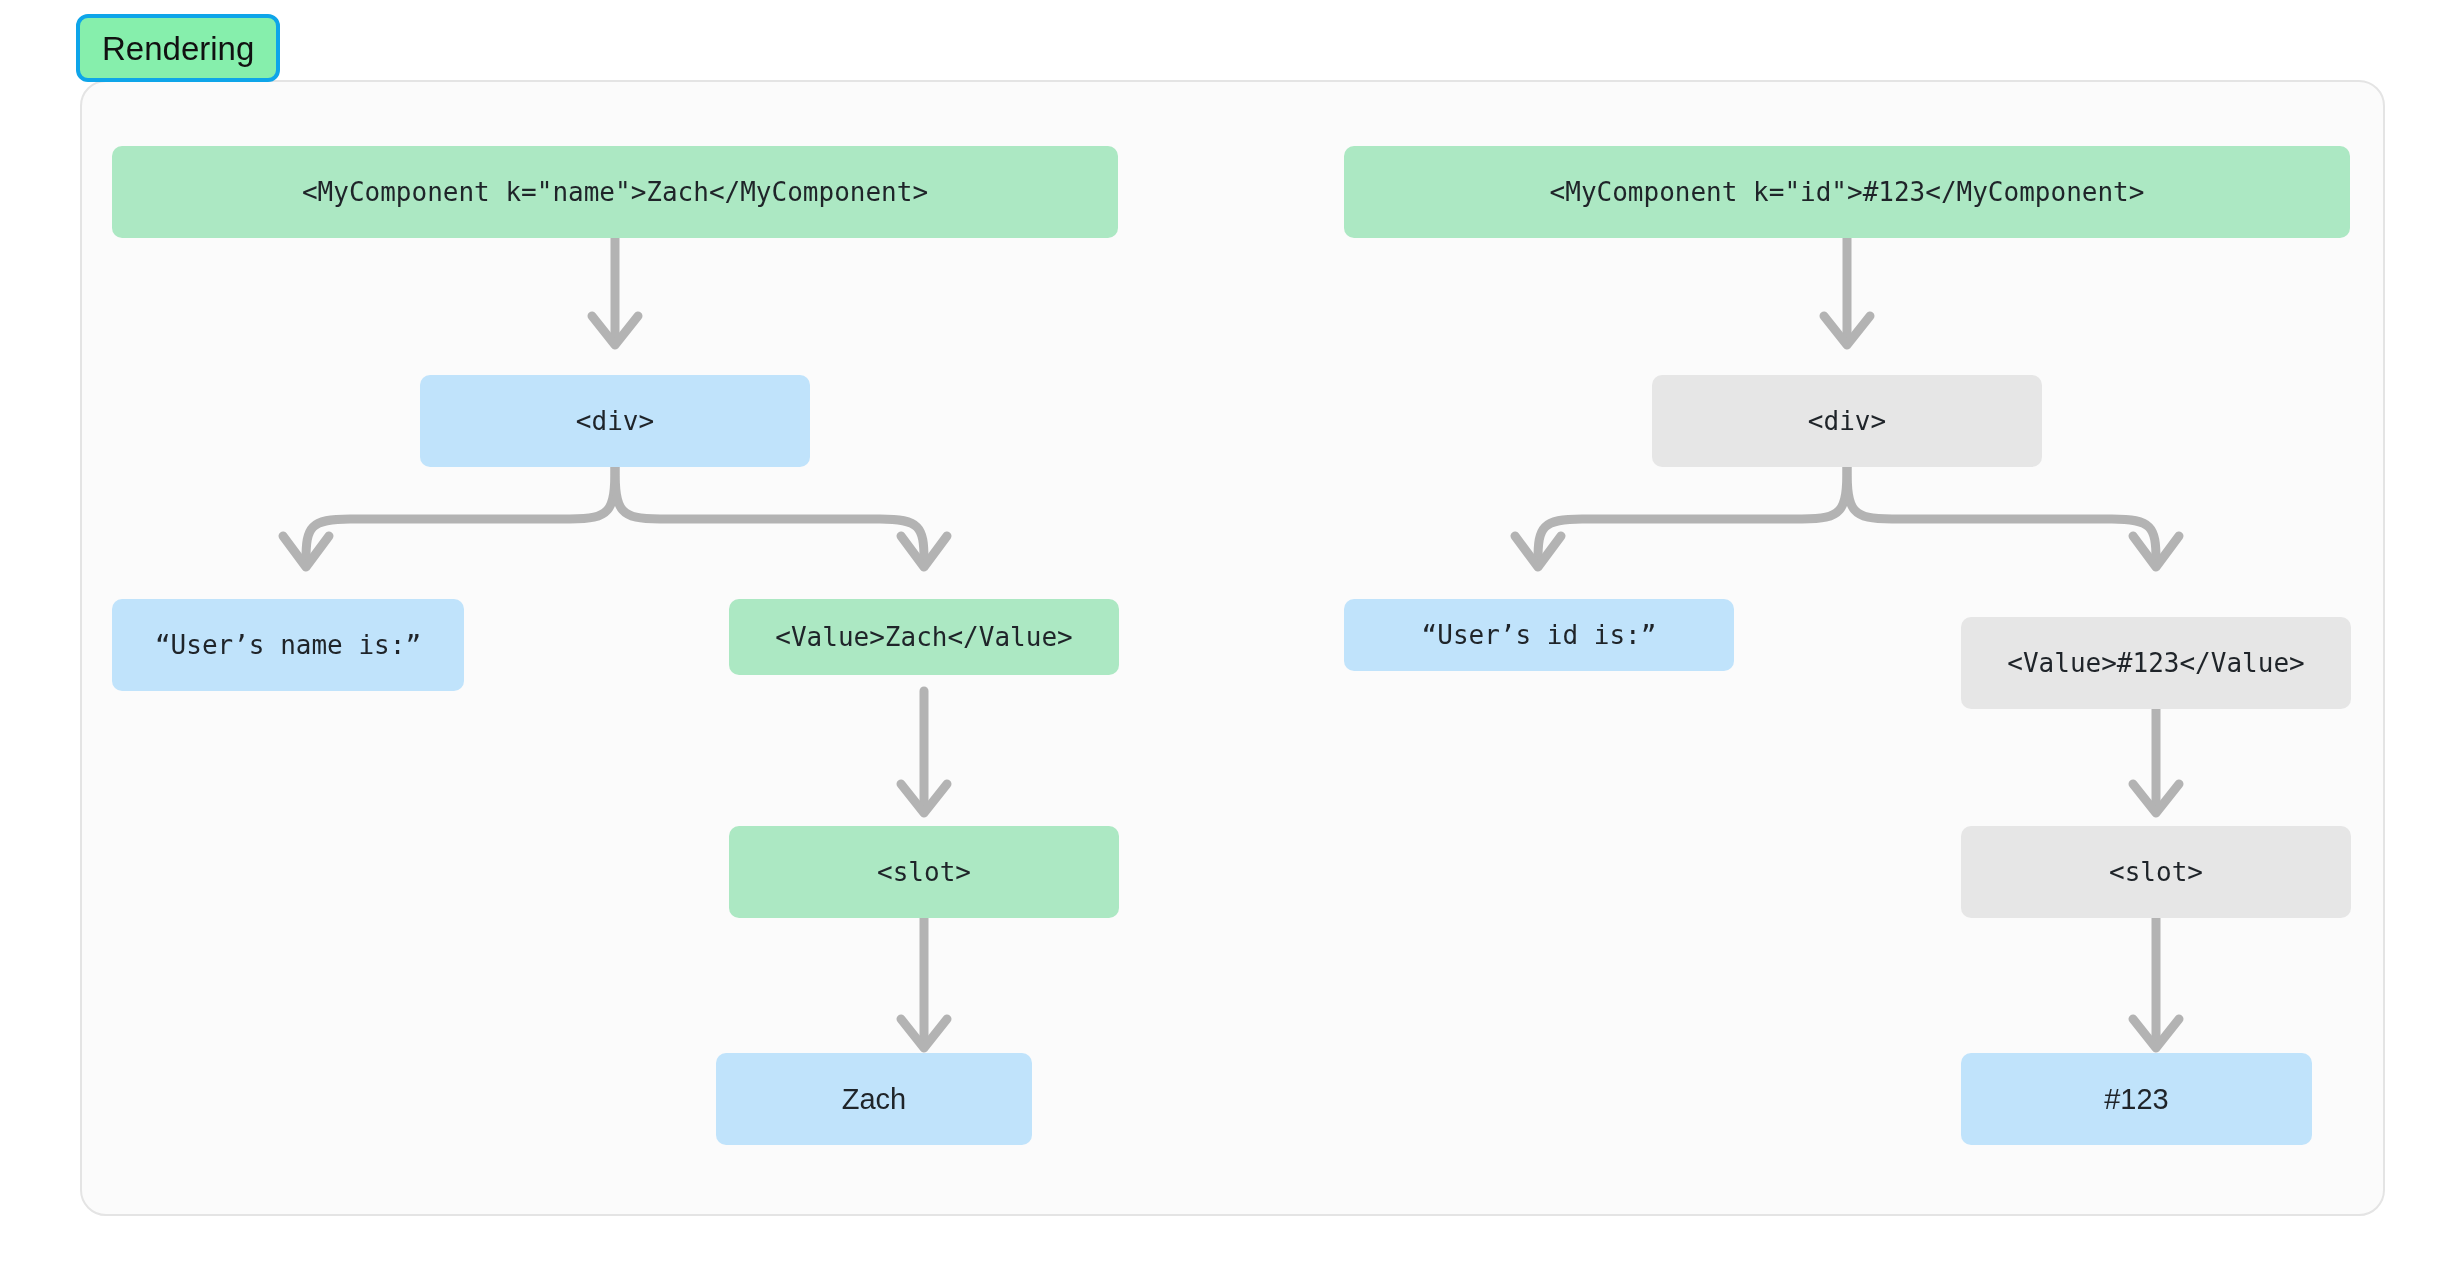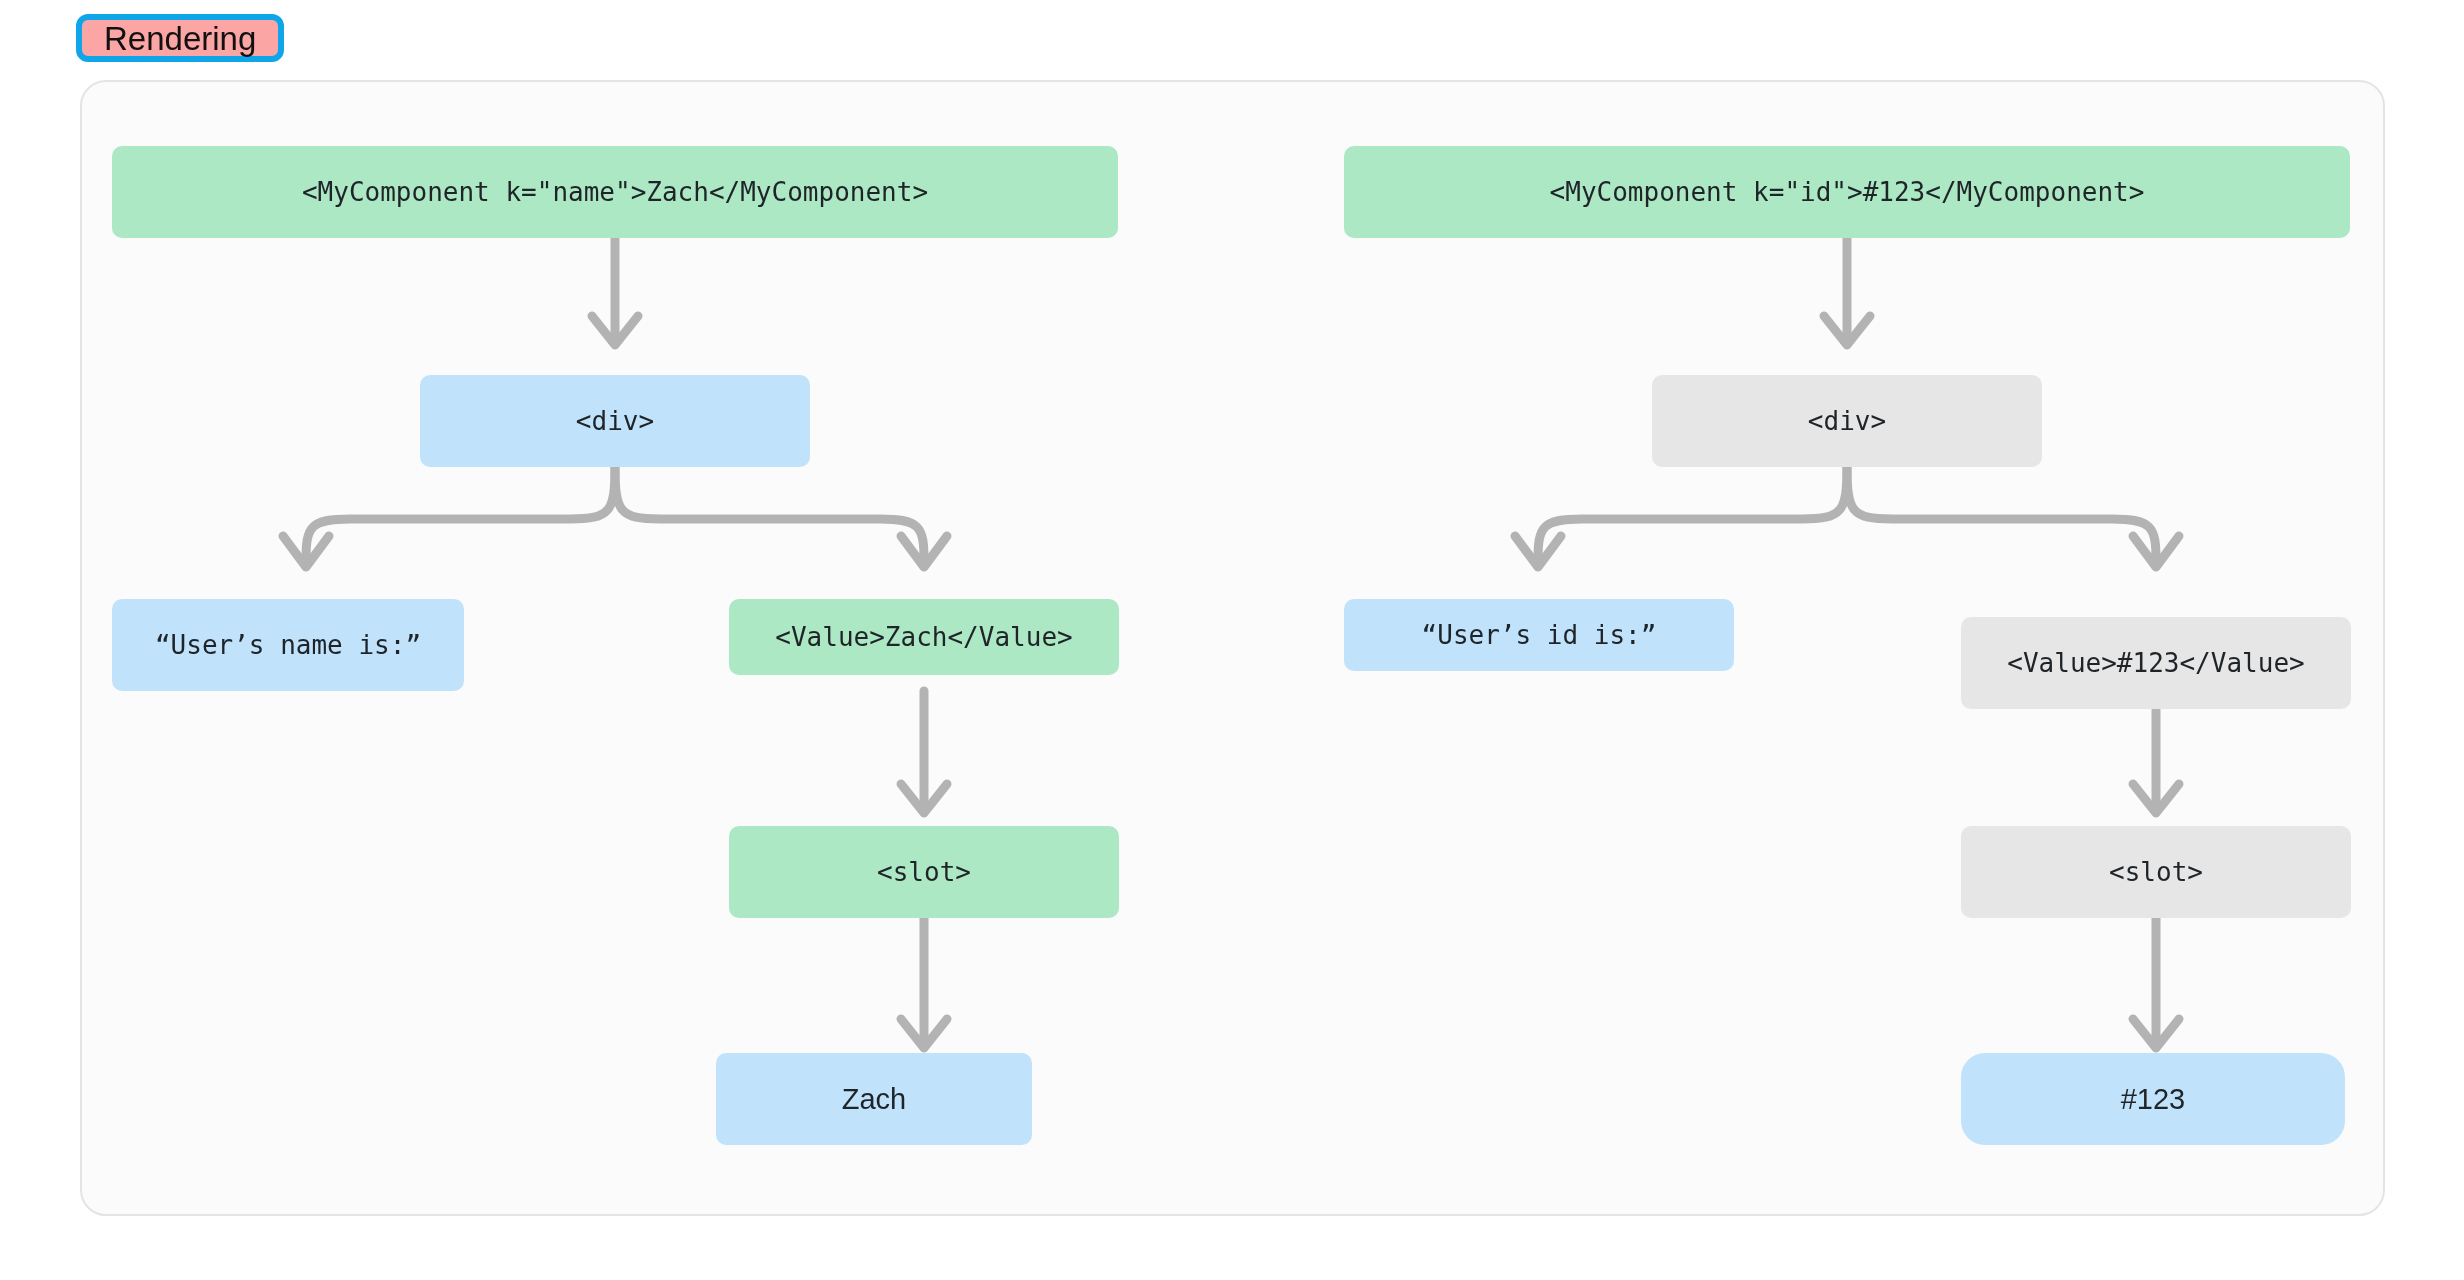--- a/index.html
+++ b/index.html
@@ -18,26 +18,26 @@
     position: relative;
     width: 2464px;
     height: 1280px;
   }
 
   
   #title-chip {
     position: absolute;
     left: 76px;
     top: 14px;
-    height: 48px;
+    height: 68px;
     padding: 0 22px;
     display: flex;
     align-items: center;
-    background: #fca5a5;
-    border: 6px solid #0ea5e9;
+    background: #86efac;
+    border: 4px solid #0ea5e9;
     border-radius: 12px;
     box-sizing: border-box;
     z-index: 5;
   }
   #title-chip .chip-label {
     font-family: "Liberation Sans", sans-serif;
     font-size: 33px;
     line-height: 1;
     color: #111111;
     white-space: nowrap;
@@ -201,17 +201,17 @@
   </div>
 
   <div class="node mono fill-gray" style="left:1961px; top:617px; width:390px; height:92px;">
     <span class="node-label">&lt;Value&gt;#123&lt;/Value&gt;</span>
   </div>
 
   <div class="node mono fill-gray" style="left:1961px; top:826px; width:390px; height:92px;">
     <span class="node-label">&lt;slot&gt;</span>
   </div>
 
-  <div class="node sans fill-blue" style="left:1961px; top:1053px; width:384px; height:92px;border-radius:24px;">
+  <div class="node sans fill-blue" style="left:1961px; top:1053px; width:351px; height:92px;">
     <span class="node-label">#123</span>
   </div>
 
 </div>
 
 </body></html>

